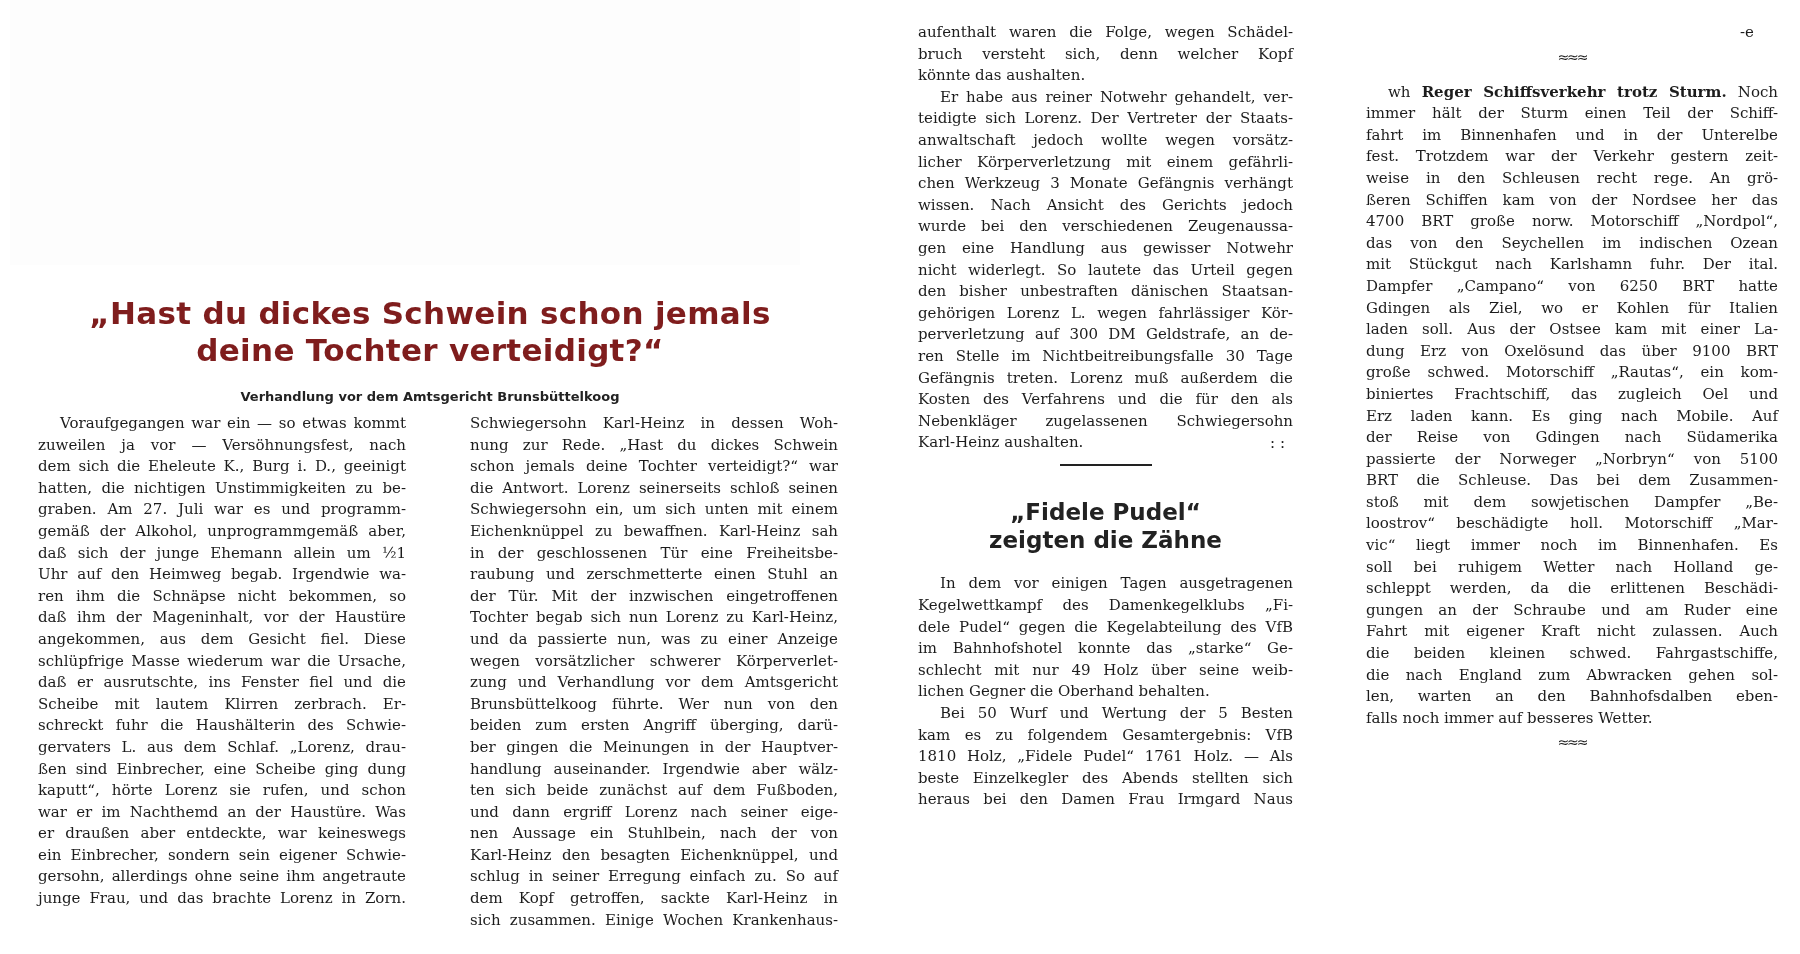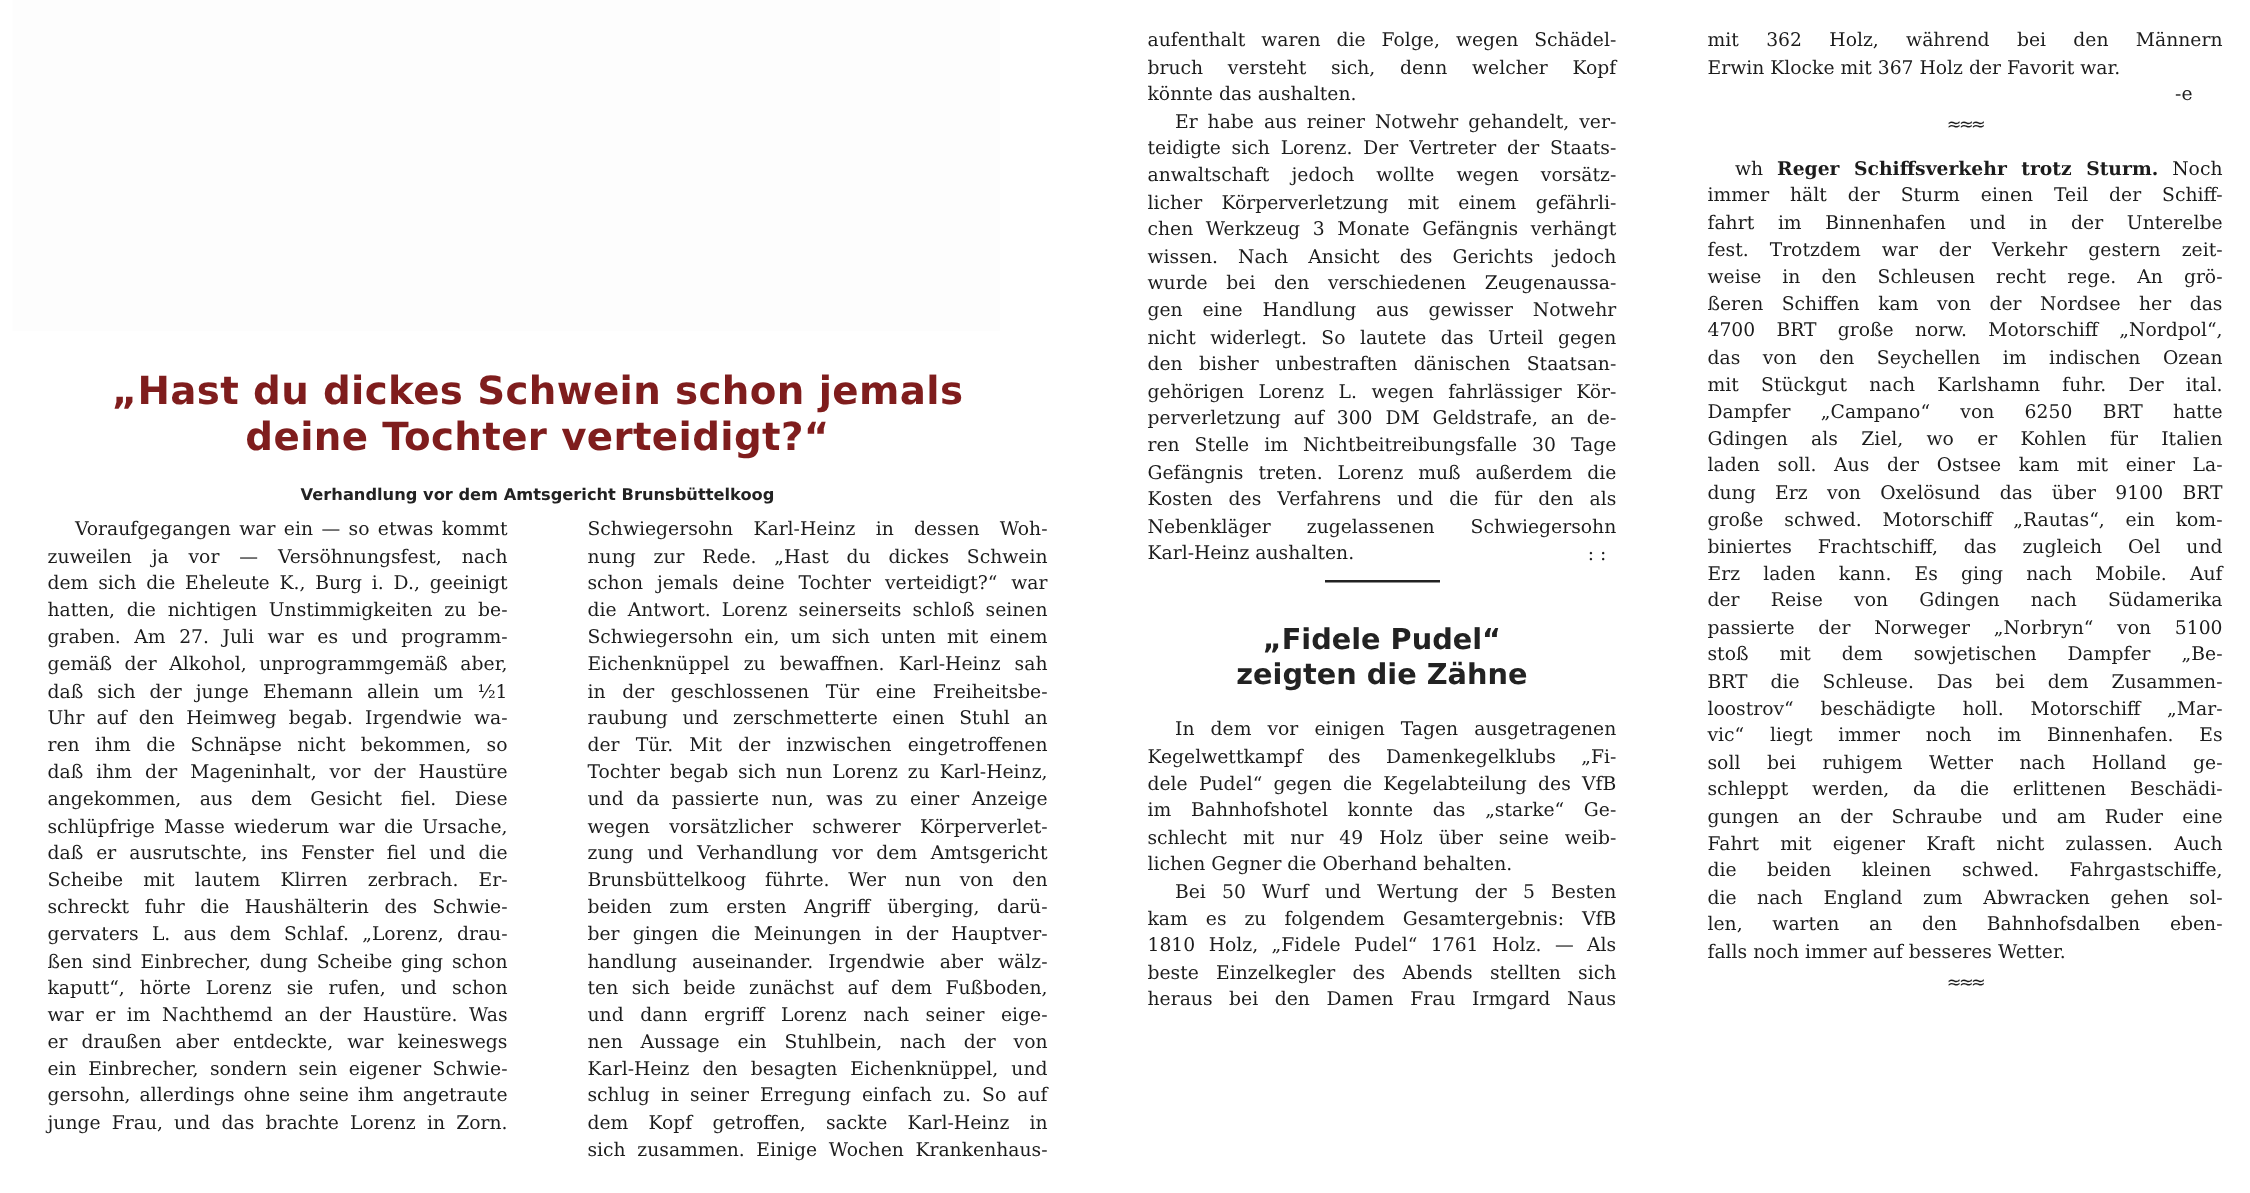--- a/index.html
+++ b/index.html
@@ -50,21 +50,21 @@
     <div class="line">daß sich der junge Ehemann allein um ½1</div>
     <div class="line">Uhr auf den Heimweg begab. Irgendwie wa-</div>
     <div class="line">ren ihm die Schnäpse nicht bekommen, so</div>
     <div class="line">daß ihm der Mageninhalt, vor der Haustüre</div>
     <div class="line">angekommen, aus dem Gesicht fiel. Diese</div>
     <div class="line">schlüpfrige Masse wiederum war die Ursache,</div>
     <div class="line">daß er ausrutschte, ins Fenster fiel und die</div>
     <div class="line">Scheibe mit lautem Klirren zerbrach. Er-</div>
     <div class="line">schreckt fuhr die Haushälterin des Schwie-</div>
     <div class="line">gervaters L. aus dem Schlaf. „Lorenz, drau-</div>
-    <div class="line">ßen sind Einbrecher, dung Scheibe ging schon</div>
+    <div class="line">ßen sind Einbrecher, eine Scheibe ging dung</div>
     <div class="line">kaputt“, hörte Lorenz sie rufen, und schon</div>
     <div class="line">war er im Nachthemd an der Haustüre. Was</div>
     <div class="line">er draußen aber entdeckte, war keineswegs</div>
     <div class="line">ein Einbrecher, sondern sein eigener Schwie-</div>
     <div class="line">gersohn, allerdings ohne seine ihm angetraute</div>
     <div class="line">junge Frau, und das brachte Lorenz in Zorn.</div>
   </div>
 
 <div class="col col2" id="c2">
     <div class="line">Schwiegersohn Karl-Heinz in dessen Woh-</div>
@@ -137,24 +137,20 @@
   <div id="c3d">
       <div class="line" style="text-indent: 22px;">Bei 50 Wurf und Wertung der 5 Besten</div>
       <div class="line">kam es zu folgendem Gesamtergebnis: VfB</div>
       <div class="line">1810 Holz, „Fidele Pudel“ 1761 Holz. — Als</div>
       <div class="line">beste Einzelkegler des Abends stellten sich</div>
       <div class="line">heraus bei den Damen Frau Irmgard Naus</div>
     </div>
 </div>
 
 <div class="col col4">
-  <div id="c4a">
-      <div class="line">mit 362 Holz, während bei den Männern</div>
-      <div class="line last">Erwin Klocke mit 367 Holz der Favorit war.</div>
-    </div>
   <div class="sign">-e</div>
   <div class="wave">≈≈≈</div>
   <div style="height:12px"></div>
   <div class="line" style="text-indent:22px;">
     <span>wh</span>
     <span class="bold">Reger Schiffsverkehr trotz Sturm.</span>
     <span>Noch</span>
   </div>
   <div id="c4b">
       <div class="line">immer hält der Sturm einen Teil der Schiff-</div>
@@ -167,22 +163,22 @@
       <div class="line">mit Stückgut nach Karlshamn fuhr. Der ital.</div>
       <div class="line">Dampfer „Campano“ von 6250 BRT hatte</div>
       <div class="line">Gdingen als Ziel, wo er Kohlen für Italien</div>
       <div class="line">laden soll. Aus der Ostsee kam mit einer La-</div>
       <div class="line">dung Erz von Oxelösund das über 9100 BRT</div>
       <div class="line">große schwed. Motorschiff „Rautas“, ein kom-</div>
       <div class="line">biniertes Frachtschiff, das zugleich Oel und</div>
       <div class="line">Erz laden kann. Es ging nach Mobile. Auf</div>
       <div class="line">der Reise von Gdingen nach Südamerika</div>
       <div class="line">passierte der Norweger „Norbryn“ von 5100</div>
+      <div class="line">BRT die Schleuse. Das bei dem Zusammen-</div>
       <div class="line">stoß mit dem sowjetischen Dampfer „Be-</div>
-      <div class="line">BRT die Schleuse. Das bei dem Zusammen-</div>
       <div class="line">loostrov“ beschädigte holl. Motorschiff „Mar-</div>
       <div class="line">vic“ liegt immer noch im Binnenhafen. Es</div>
       <div class="line">soll bei ruhigem Wetter nach Holland ge-</div>
       <div class="line">schleppt werden, da die erlittenen Beschädi-</div>
       <div class="line">gungen an der Schraube und am Ruder eine</div>
       <div class="line">Fahrt mit eigener Kraft nicht zulassen. Auch</div>
       <div class="line">die beiden kleinen schwed. Fahrgastschiffe,</div>
       <div class="line">die nach England zum Abwracken gehen sol-</div>
       <div class="line">len, warten an den Bahnhofsdalben eben-</div>
       <div class="line last">falls noch immer auf besseres Wetter.</div>

